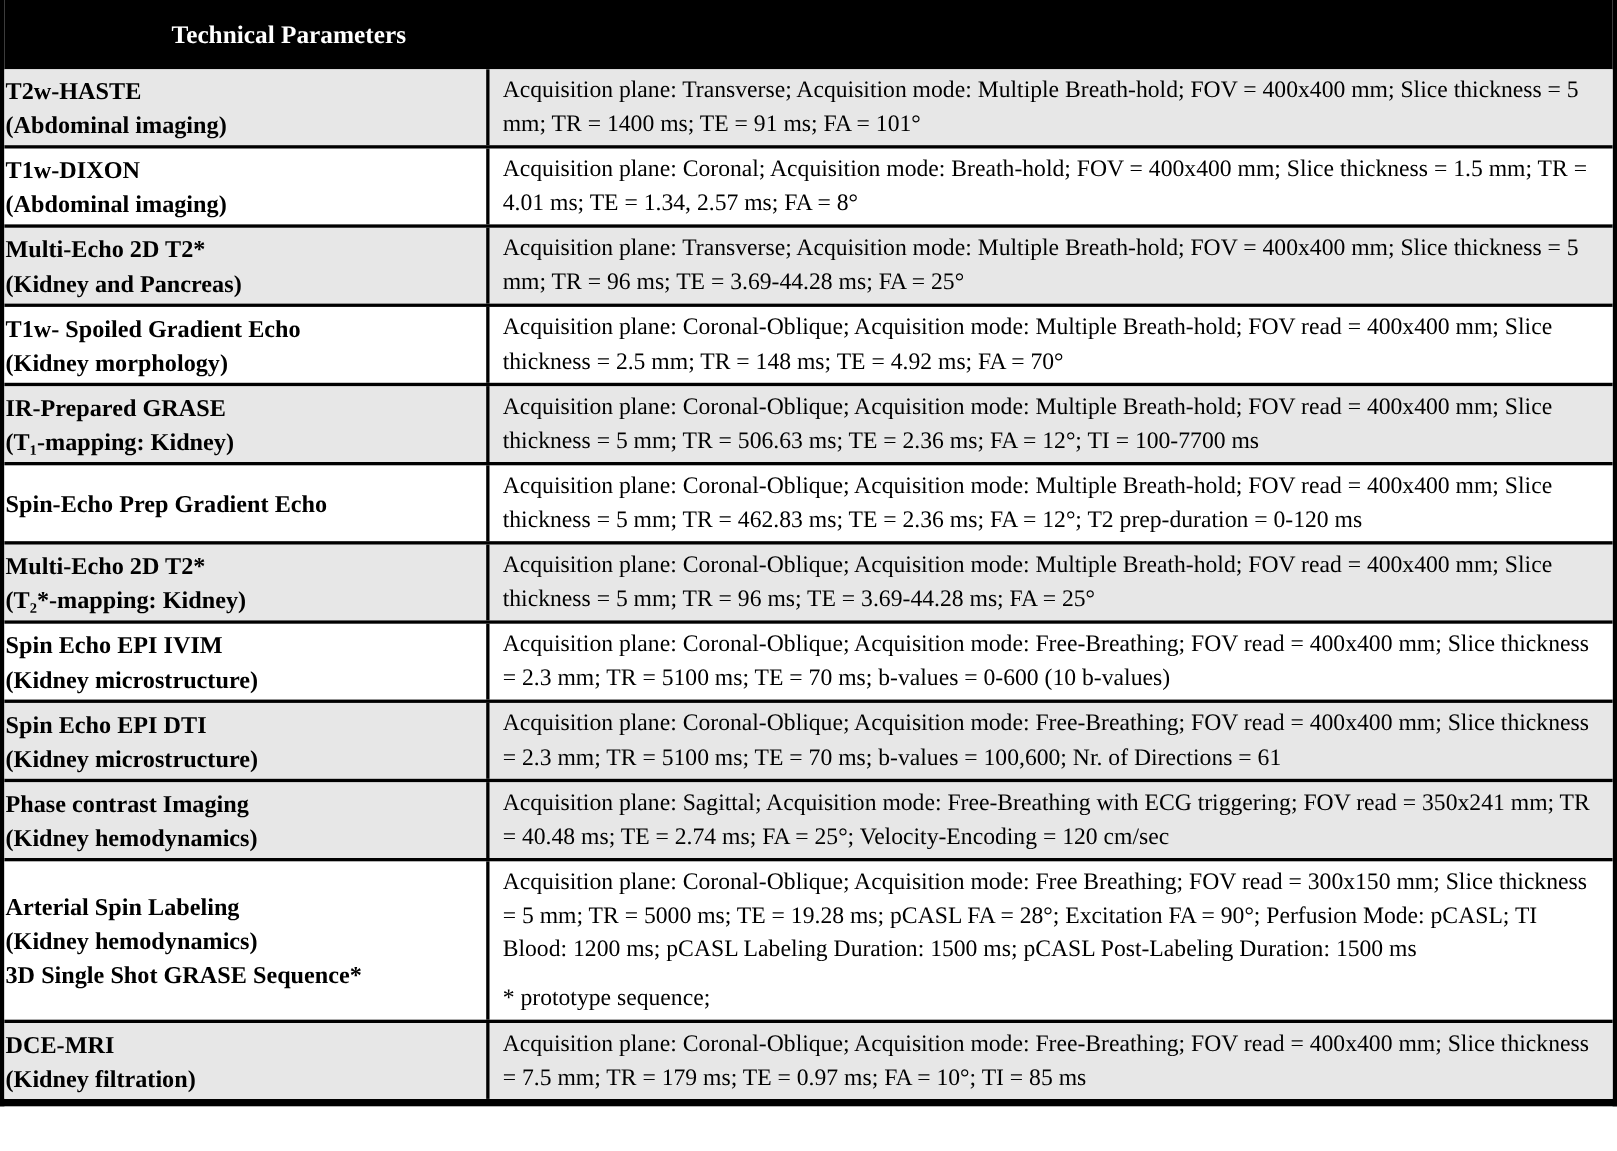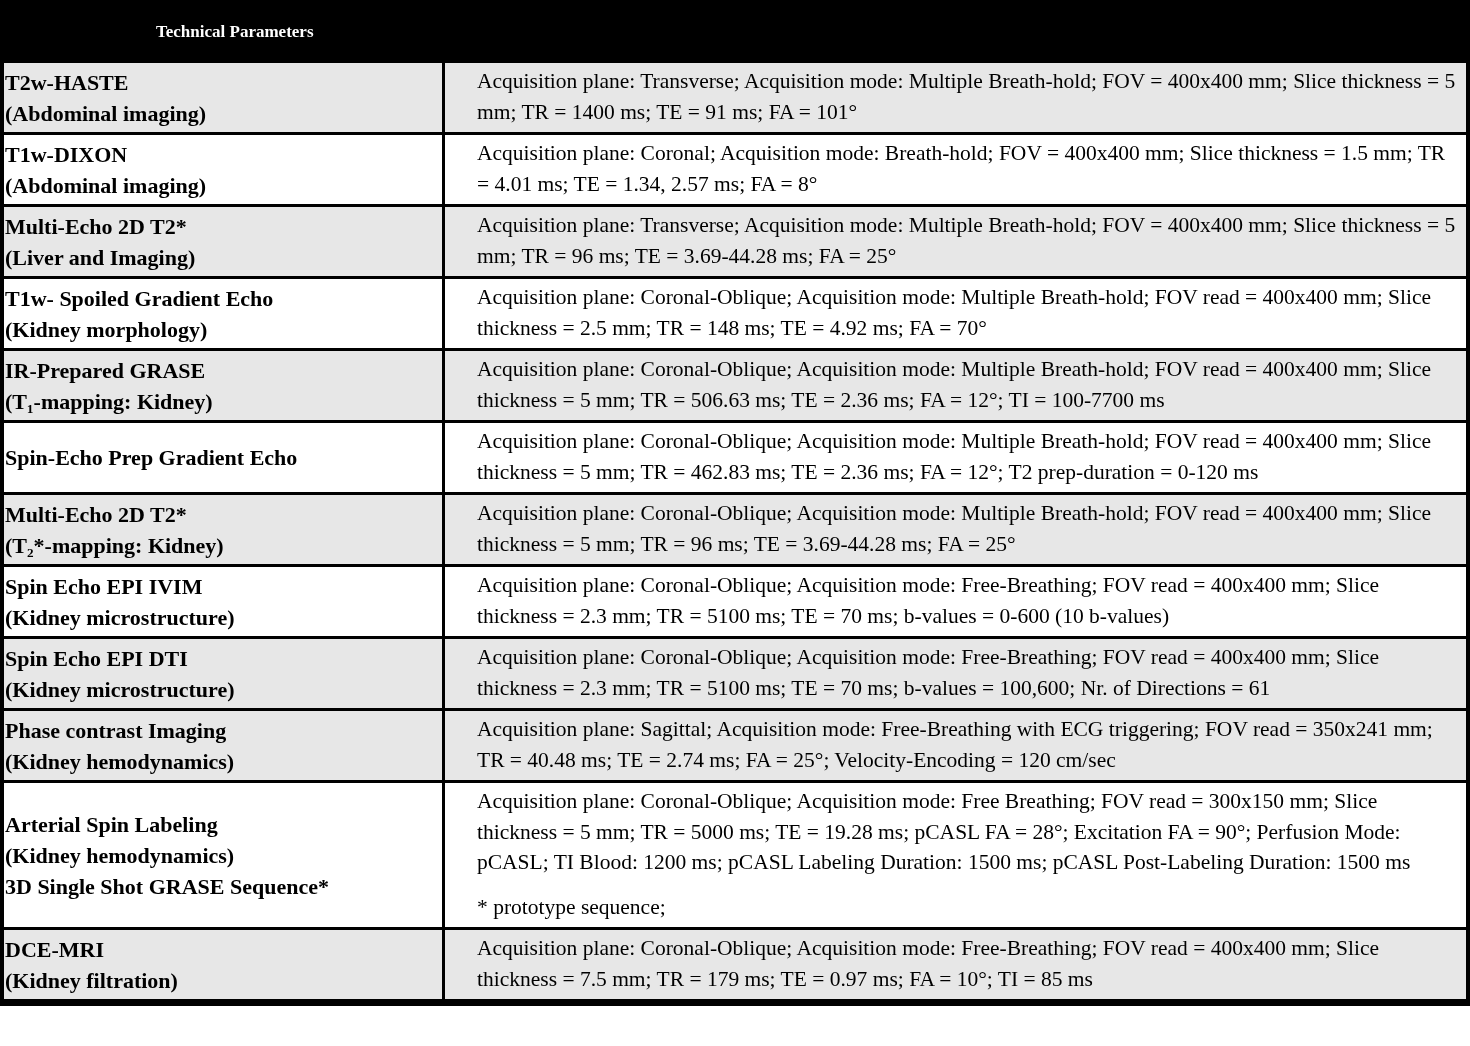--- a/index.html
+++ b/index.html
@@ -29,21 +29,21 @@
     flex: 0 0 444px;
     text-align: center;
     font-weight: bold;
     font-size: 23px;
   }
   .th-params {
     flex: 1 1 auto;
     text-align: left;
     padding-left: 152px;
     font-weight: bold;
-    font-size: 17px;
+    font-size: 23px;
   }
   
   .row {
     display: flex;
     border-top: 3px solid #000000;
     min-height: 61px;
     align-items: stretch;
   }
   .row:first-of-type { border-top: none; }
   .row.alt  { background: #e7e7e7; }
@@ -68,21 +68,20 @@
   }
   .seq-note { }
   .seq-note:empty, .seq-target:empty { display: none; }
   .cell-params {
     flex: 1 1 auto;
     padding: 3px 10px 5px 12px;
     box-sizing: border-box;
     display: flex;
     flex-direction: column;
     justify-content: flex-start;
-    margin-left: 20px;
   }
   .param-p {
     margin: 0;
     font-size: 21.5px;
     line-height: 30.5px;
     text-align: left;
   }
   .param-p + .param-p { margin-top: 14px; }
 </style>
 </head>
@@ -111,21 +110,21 @@
 
     </div>
     <div class="cell-params">
           <p class="param-p">Acquisition plane: Coronal; Acquisition mode: Breath-hold; FOV = 400x400 mm; Slice thickness = 1.5 mm; TR = 4.01 ms; TE = 1.34, 2.57 ms; FA = 8°</p>
         </div>
   </div>
 
   <div class="row alt">
     <div class="cell-seq">
       <span class="seq-name">Multi-Echo 2D T2*</span>
-      <span class="seq-target">(Liver and Imaging)</span>
+      <span class="seq-target">(Kidney and Pancreas)</span>
 
     </div>
     <div class="cell-params">
           <p class="param-p">Acquisition plane: Transverse; Acquisition mode: Multiple Breath-hold; FOV = 400x400 mm; Slice thickness = 5 mm; TR = 96 ms; TE = 3.69-44.28 ms; FA = 25°</p>
         </div>
   </div>
 
   <div class="row base">
     <div class="cell-seq">
       <span class="seq-name">T1w- Spoiled Gradient Echo</span>

